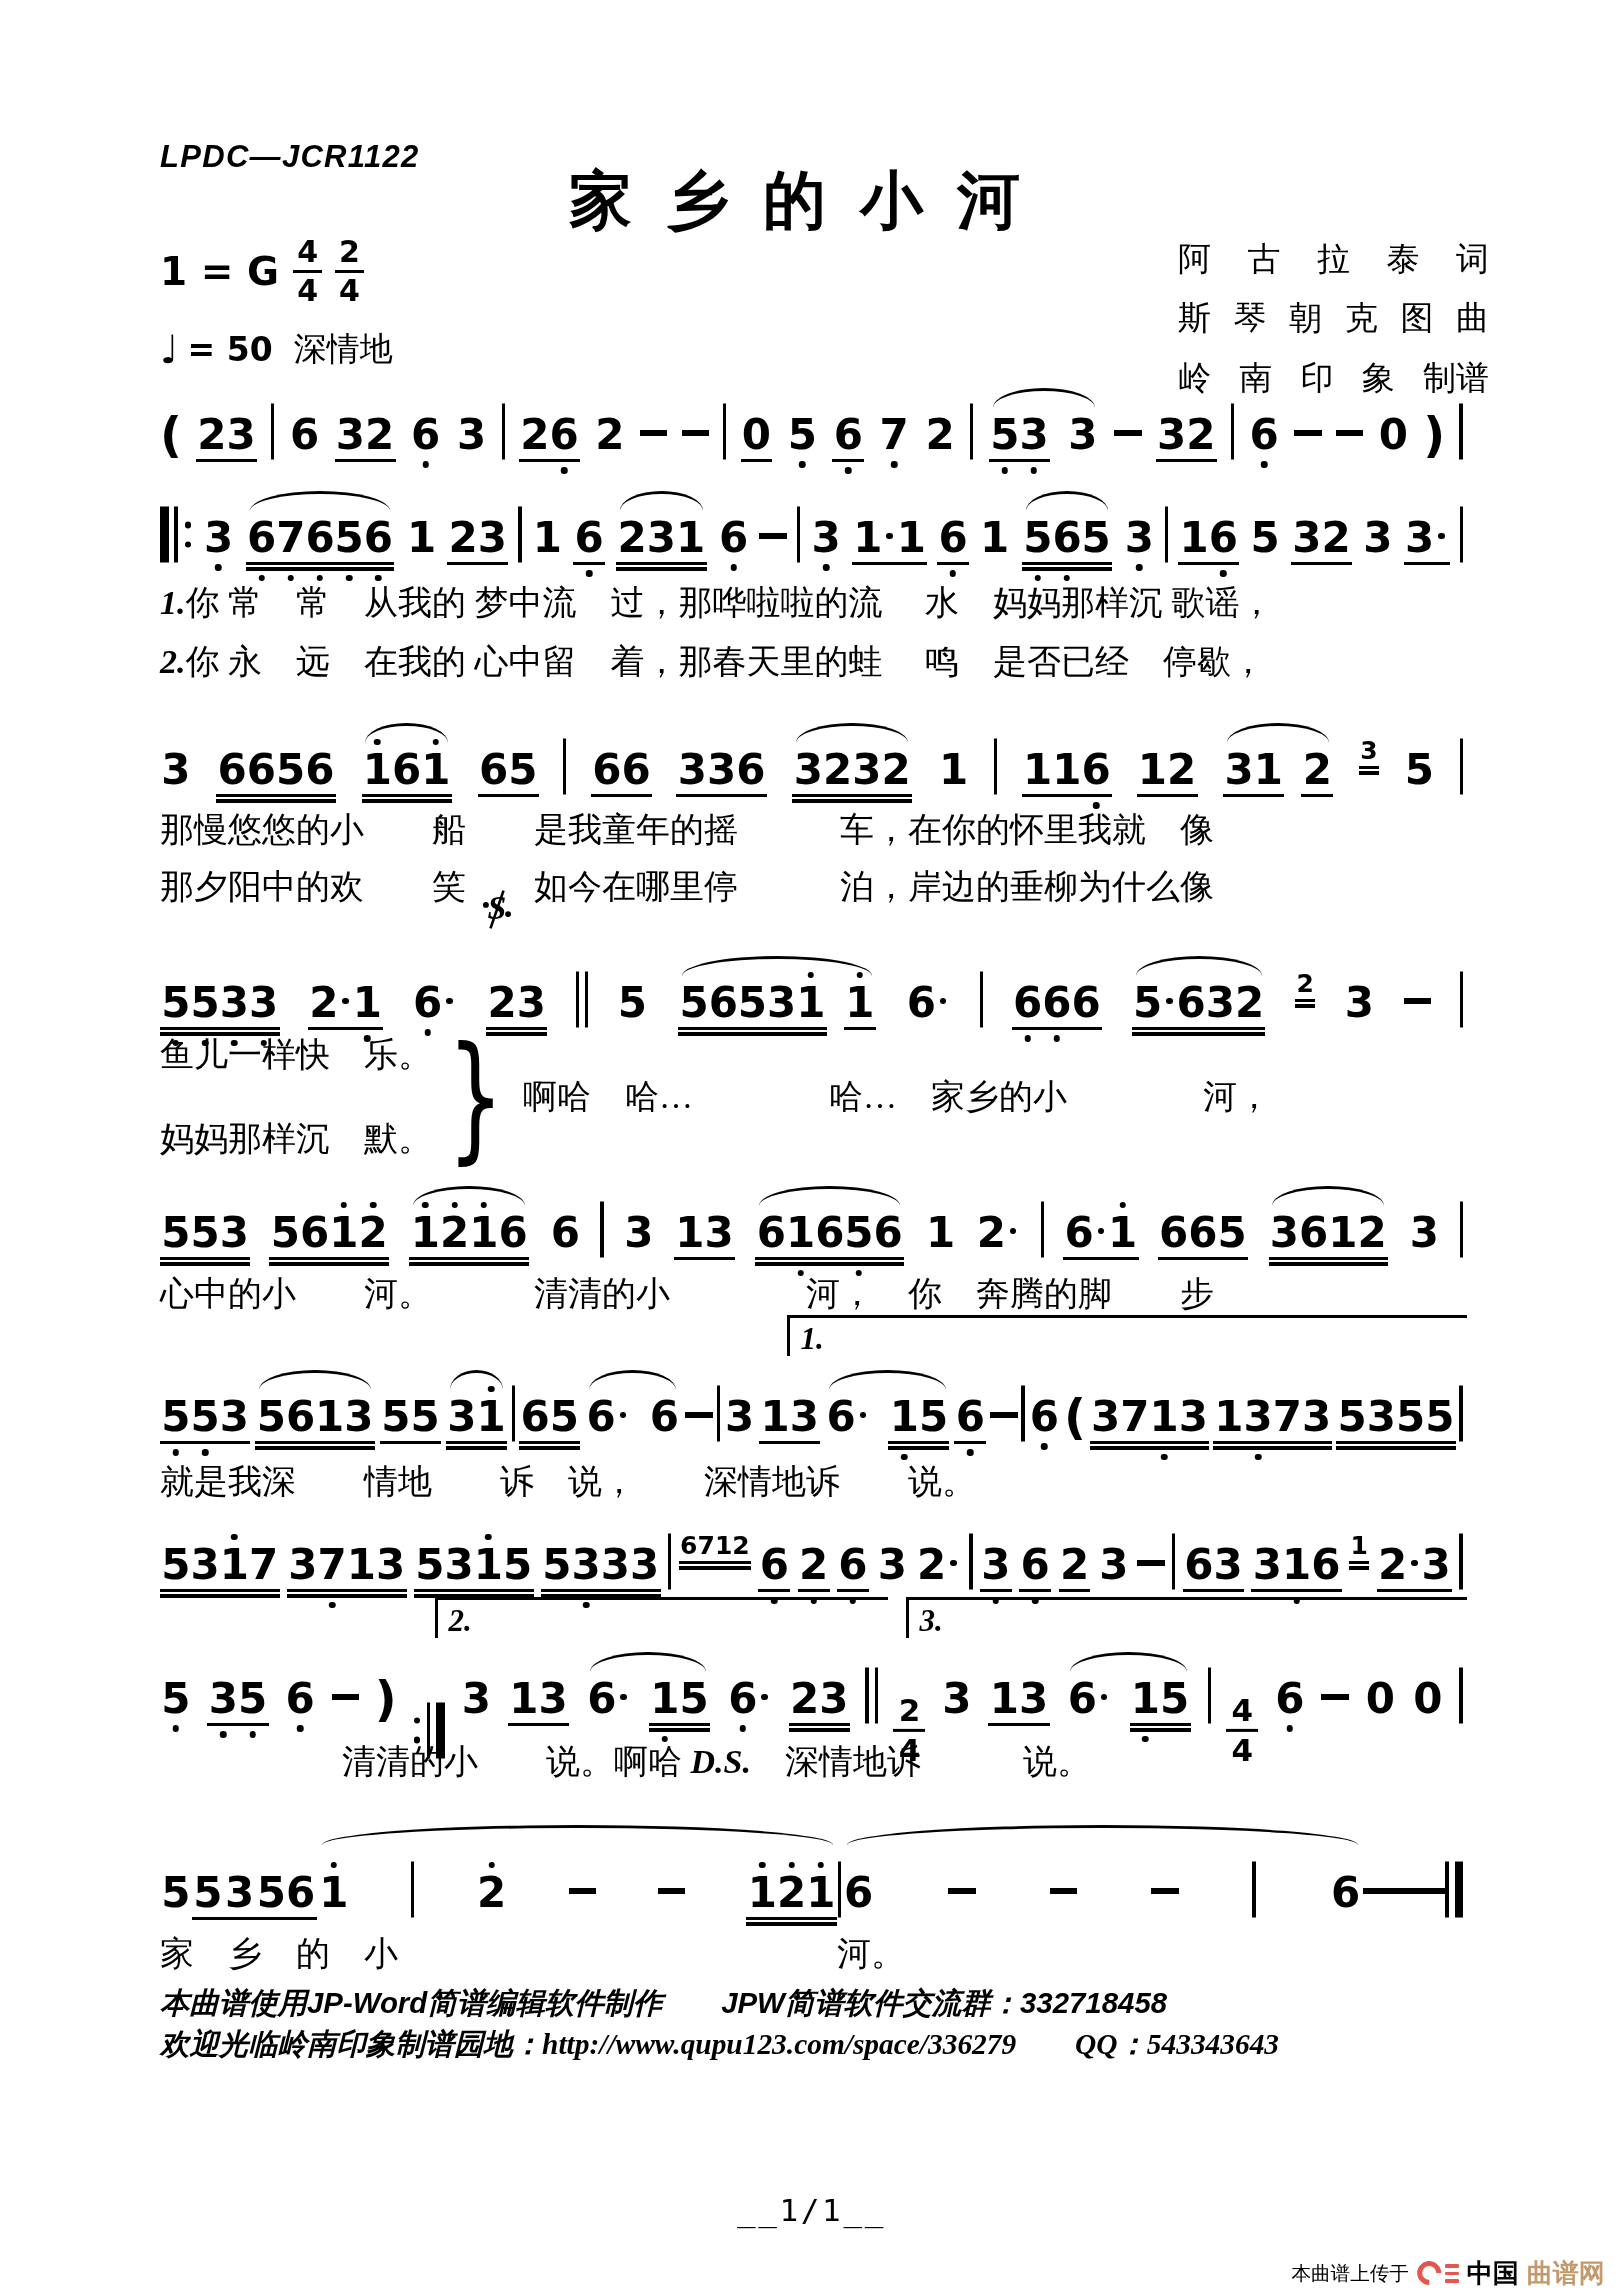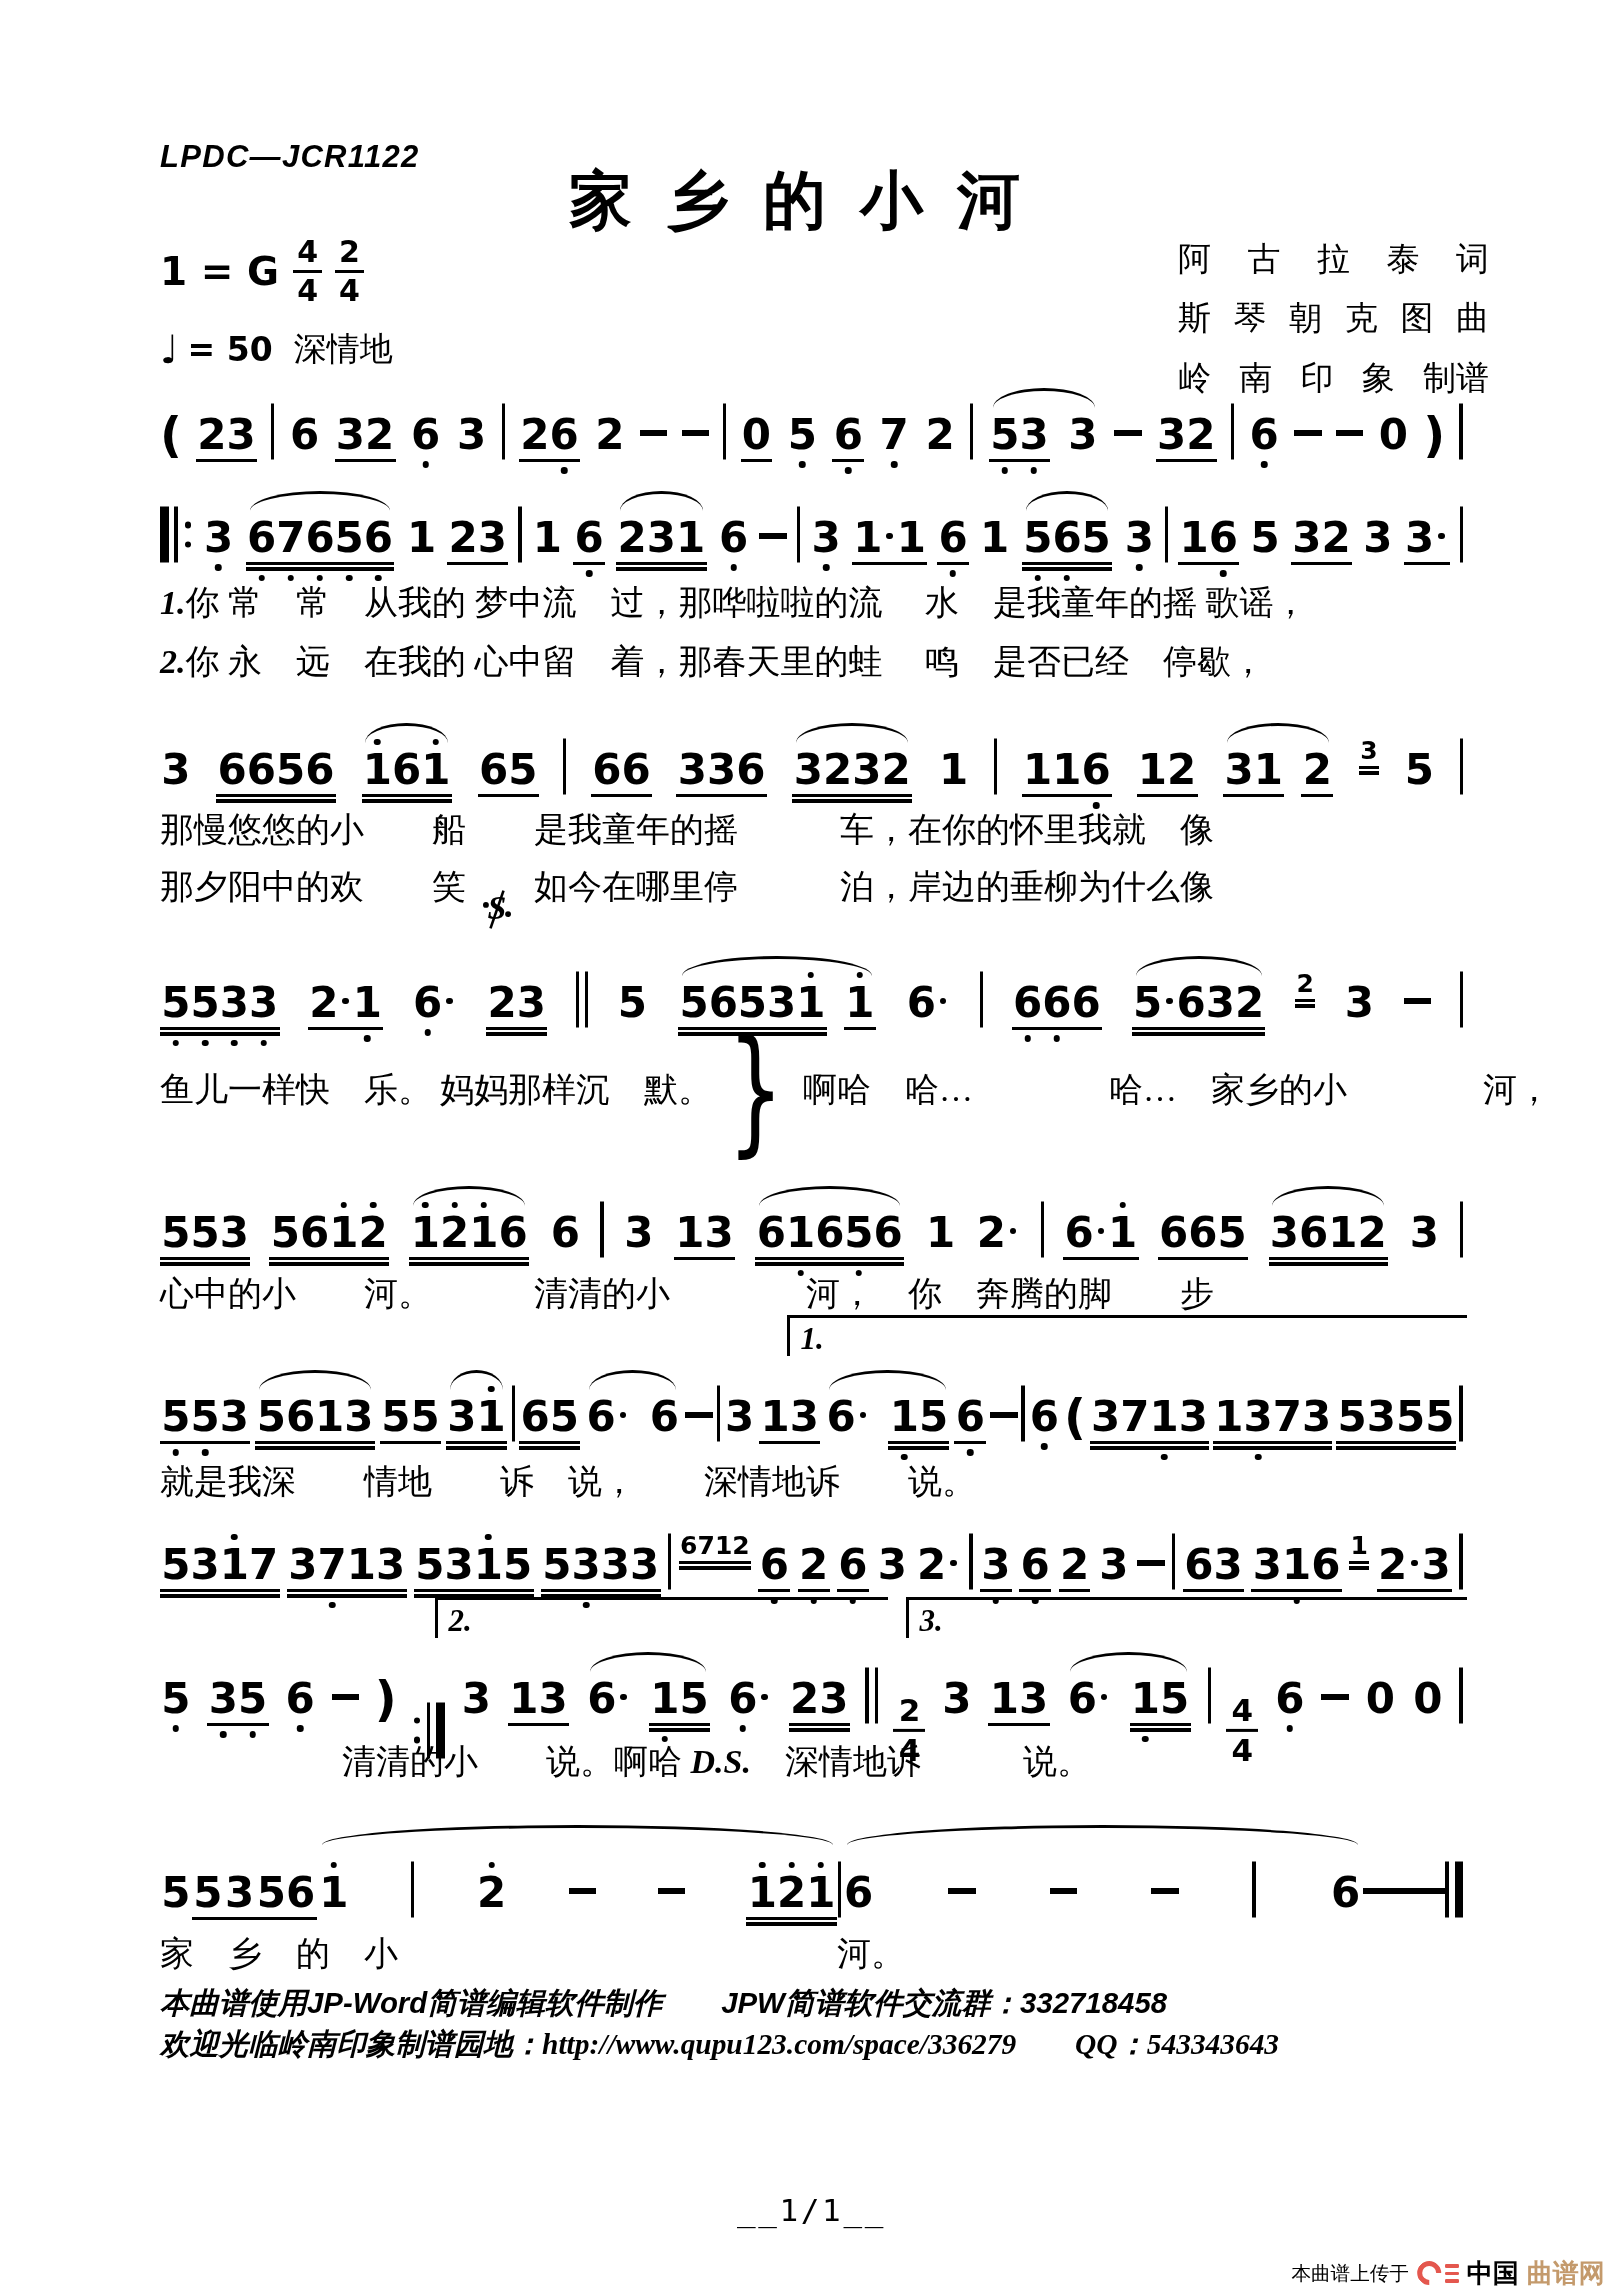--- a/index.html
+++ b/index.html
@@ -57,21 +57,21 @@
   .ts span{padding-top:3.3px;}
   .grace{transform:translateY(-25px);font-size:25px;}
   .volta{position:absolute;border-top:3.3px solid #000;border-left:3.3px solid #000;height:38px;}
   .volta span{font:italic 700 31px "Liberation Serif",serif;margin-left:10.5px;display:inline-block;transform:translateY(2.6px);}
   .segno{position:absolute;}
 
   
   .lyric{position:absolute;font:400 34px "Liberation Serif",serif;white-space:pre;}
   .lyric .em{font-style:italic;font-weight:700;}
   .brace-wrap{position:absolute;display:flex;align-items:center;}
-  .bw-col{display:flex;flex-direction:row;gap:8px;}
+  .bw-col{display:flex;flex-direction:column;gap:38px;}
   .bw-brace{font:400 137px "DejaVu Sans",sans-serif;line-height:0.85;transform:scaleX(0.65);}
   .bw-cont{margin-left:3.9px;white-space:pre;}
 
   
   .footer1,.footer2{position:absolute;left:160px;font:italic 700 29.4px "Liberation Sans",sans-serif;white-space:pre;}
   .footer1{top:1984px;}
   .footer2{top:2025px;font-family:Liberation Serif, serif;}
   .pageno{position:absolute;top:2192px;left:50%;transform:translateX(-50%);
           font:400 31px "DejaVu Sans Mono",monospace;letter-spacing:2.6px;}
   .watermark{position:absolute;top:2256px;right:18.3px;display:flex;align-items:center;gap:7.9px;}
@@ -318,21 +318,21 @@
             <span class="n">3</span>
           </span>
           <span class="grp u1">
             <span class="n">3</span>
             <span class="aug"></span>
           </span>
           <span class="bt">
             <span class="bl"></span>
           </span>
         </span>
-        <div class="lyric" style="top: 84px; left: 0px;"><span class="em">1.</span><span>你 常　常　从我的 梦中流　过，那哗啦啦的流　 水　是我童年的摇 歌谣，</span></div>
+        <div class="lyric" style="top: 84px; left: 0px;"><span class="em">1.</span><span>你 常　常　从我的 梦中流　过，那哗啦啦的流　 水　妈妈那样沉 歌谣，</span></div>
         <div class="lyric" style="top: 143px; left: 0px;"><span class="em">2.</span><span>你 永　远　在我的 心中留　着，那春天里的蛙　 鸣　是否已经　停歇，</span></div>
       </div>
       <div class="system" style="top: 728px;">
         <span class="notes" style="display: flex;">
           <span class="grp">
             <span class="n">3</span>
           </span>
           <span class="grp u2">
             <span class="n">6</span>
             <span class="n">6</span>

